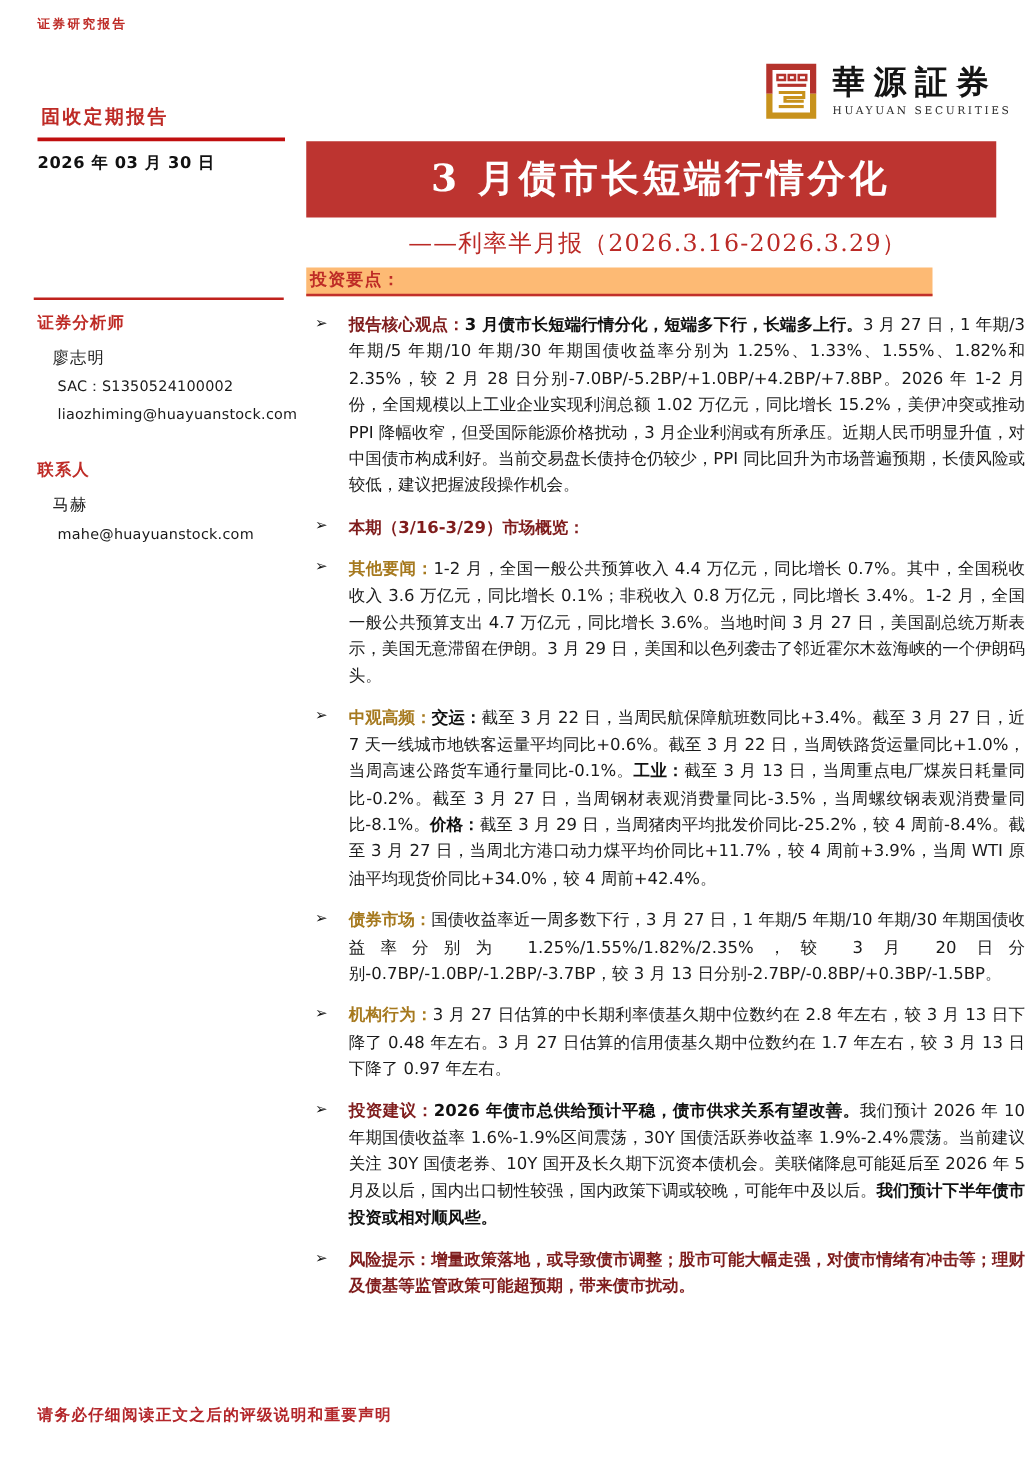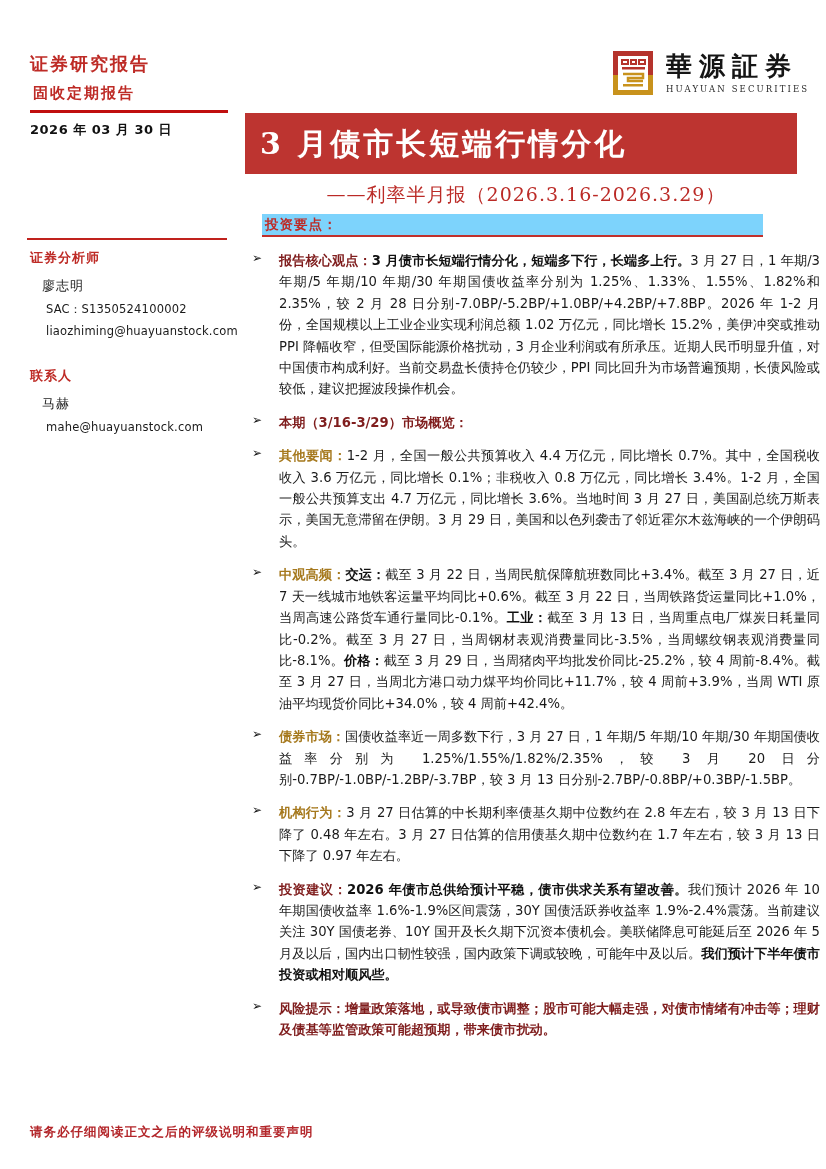--- a/index.html
+++ b/index.html
@@ -4,21 +4,21 @@
 <style>
   html,body{margin:0;padding:0;background:#ffffff;}
   .page{
     position:relative;width:826px;height:1169px;background:#ffffff;overflow:hidden;
     font-family:"DejaVu Sans",sans-serif;color:#1a1a1a;
   }
   
   .top-label{
     position:absolute;left:30px;top:12px;
     font-family:"DejaVu Serif",serif;font-weight:bold;
-    color:#be2b26;font-size:18px;letter-spacing:2px;margin-top:40px;
+    color:#be2b26;font-size:10px;letter-spacing:2px;
   }
   .report-type{
     position:absolute;left:33px;top:84px;
     font-family:"DejaVu Serif",serif;font-weight:bold;
     color:#be2b26;font-size:15px;letter-spacing:2px;
   }
   .rule-thick{
     position:absolute;left:30px;top:110px;width:198px;height:3px;background:#c00f0f;
   }
   .date-label{
@@ -36,30 +36,30 @@
   .brand-en{
     font-family:"DejaVu Serif",serif;color:#2a2a2a;
     font-size:8.5px;letter-spacing:2.1px;margin-top:4px;white-space:nowrap;
   }
   
   .title-banner{
     position:absolute;left:245px;top:113px;width:552px;height:61px;
     background:#bd3430;color:#ffffff;
     font-family:"DejaVu Serif",serif;font-weight:bold;
     font-size:30px;line-height:61px;padding-left:15px;box-sizing:border-box;
-    letter-spacing:3px;white-space:nowrap;
+    letter-spacing:3px;white-space:nowrap;text-align:center;
   }
   .subtitle{
     position:absolute;left:246px;top:182px;width:560px;
     font-family:"DejaVu Serif",serif;color:#bb2a26;
     font-size:19px;letter-spacing:1px;white-space:nowrap;text-align:center;
   }
   .keypoints-band{
-    position:absolute;left:262px;top:214px;width:501px;height:21px;
-    background:#7dd3fc;border-bottom:2px solid #c1302b;
+    position:absolute;left:245px;top:214px;width:501px;height:21px;
+    background:#fdba74;border-bottom:2px solid #c1302b;
     box-sizing:content-box;
   }
   .keypoints-band .kp-label{
     font-family:"DejaVu Serif",serif;font-weight:bold;color:#be2b26;
     font-size:13.5px;line-height:21px;padding-left:3px;letter-spacing:1px;
   }
   
   .sidebar{position:absolute;left:27px;top:238px;width:202px;}
   .sidebar-rule{width:200px;height:2px;background:#c0221d;margin-bottom:9px;}
   .sb-heading{

